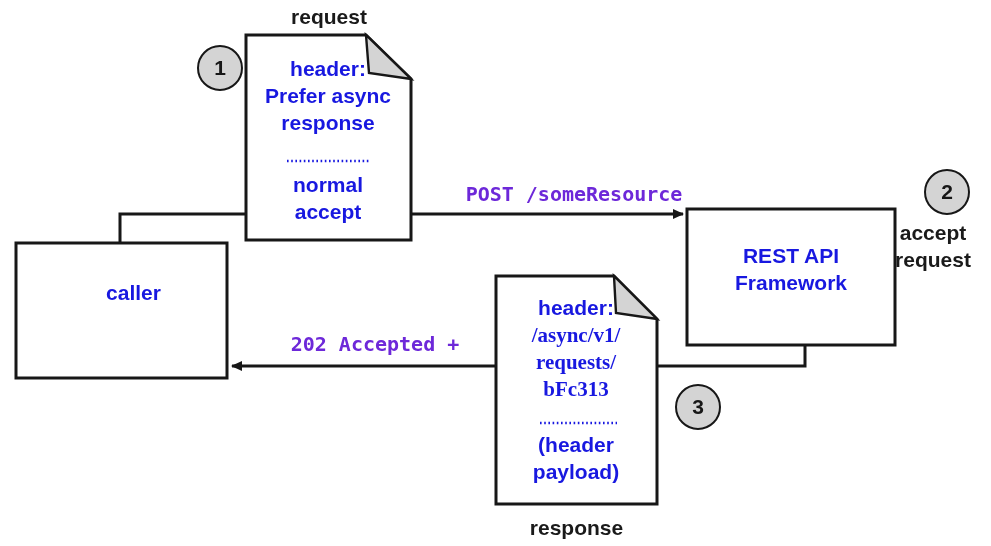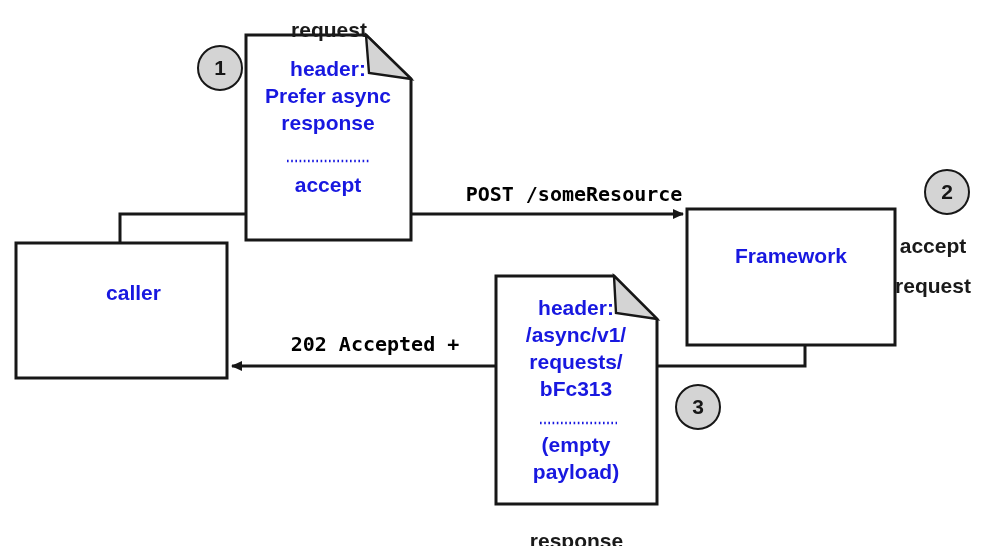--- a/index.html
+++ b/index.html
@@ -7,23 +7,23 @@
     width:991px;height:546px;
     background:#ffffff;
     font-family:"Liberation Sans", sans-serif;
     overflow:hidden;
     position:relative;
   }
   #canvas{position:absolute;left:0;top:0;width:991px;height:546px;}
   .lyr{position:absolute;left:0;top:0;width:991px;height:546px;}
   .txt{position:absolute;text-align:center;line-height:1.28;white-space:pre;}
   .blue{color:#1818e0;font-weight:bold;}
-  .blk{color:#1a1a1a;font-weight:bold;margin-top:13px;}
-  .brown{color:#000000;font-family:"DejaVu Sans Mono","Liberation Mono",monospace;font-weight:bold;}
-  .mono-blue{color:#1818e0;font-family:Liberation Sans, sans-serif;font-weight:bold;}
+  .blk{color:#1a1a1a;font-weight:bold;}
+  .brown{color:#6d28d9;font-family:"DejaVu Sans Mono","Liberation Mono",monospace;font-weight:bold;}
+  .mono-blue{color:#1818e0;font-family:Liberation Serif, serif;font-weight:bold;}
   .cnum{
     position:absolute;border-radius:50%;
     background:#d4d4d4;border:2.5px solid #171717;
     color:#171717;font-weight:bold;font-size:21px;
     display:flex;align-items:center;justify-content:center;
   }
 </style>
 </head>
 <body>
 
@@ -69,43 +69,45 @@
   </svg>
 
   <div class="txt blk" style="left:246px;top:4px;width:166px;font-size:21px;">request</div>
 
   <div style="position:absolute;left:242px;top:56px;width:172px;">
     <div class="txt blue" style="position:static;font-size:21px;">header:</div>
     <div class="txt blue" style="position:static;font-size:21px;">Prefer async</div>
     <div class="txt blue" style="position:static;font-size:21px;">response</div>
   </div>
   <div style="position:absolute;left:242px;top:172px;width:172px;">
+    <div class="txt blue" style="position:static;font-size:21px;">normal</div>
     <div class="txt blue" style="position:static;font-size:21px;">accept</div>
   </div>
 
   <div style="position:absolute;left:16px;top:280px;width:211px;padding-left:12px;">
     <div class="txt blue" style="position:static;font-size:21px;">caller</div>
   </div>
 
   <div style="position:absolute;left:687px;top:243px;width:208px;">
+    <div class="txt blue" style="position:static;font-size:21px;">REST API</div>
     <div class="txt blue" style="position:static;font-size:21px;text-align:center;">Framework</div>
   </div>
 
   <div class="txt brown" style="left:424px;top:182px;width:300px;font-size:20px;">POST /someResource</div>
 
   <div class="txt brown" style="left:255px;top:332px;width:240px;font-size:20px;text-align:center;">202 Accepted +</div>
 
   <div style="position:absolute;left:492px;top:295px;width:168px;">
     <div class="txt blue" style="position:static;font-size:21px;">header:</div>
     <div class="txt mono-blue" style="position:static;font-size:21px;">/async/v1/</div>
     <div class="txt mono-blue" style="position:static;font-size:21px;">requests/</div>
     <div class="txt mono-blue" style="position:static;font-size:21px;">bFc313</div>
   </div>
   <div style="position:absolute;left:492px;top:432px;width:168px;">
-    <div class="txt blue" style="position:static;font-size:21px;">(empty</div>
+    <div class="txt blue" style="position:static;font-size:21px;">(header</div>
     <div class="txt blue" style="position:static;font-size:21px;">payload)</div>
   </div>
 
   <div class="txt blk" style="left:496px;top:515px;width:161px;font-size:21px;">response</div>
 
   <div style="position:absolute;left:895px;top:220px;width:76px;">
     <div class="txt blk" style="position:static;font-size:21px;">accept</div>
     <div class="txt blk" style="position:static;font-size:21px;">request</div>
   </div>
 

